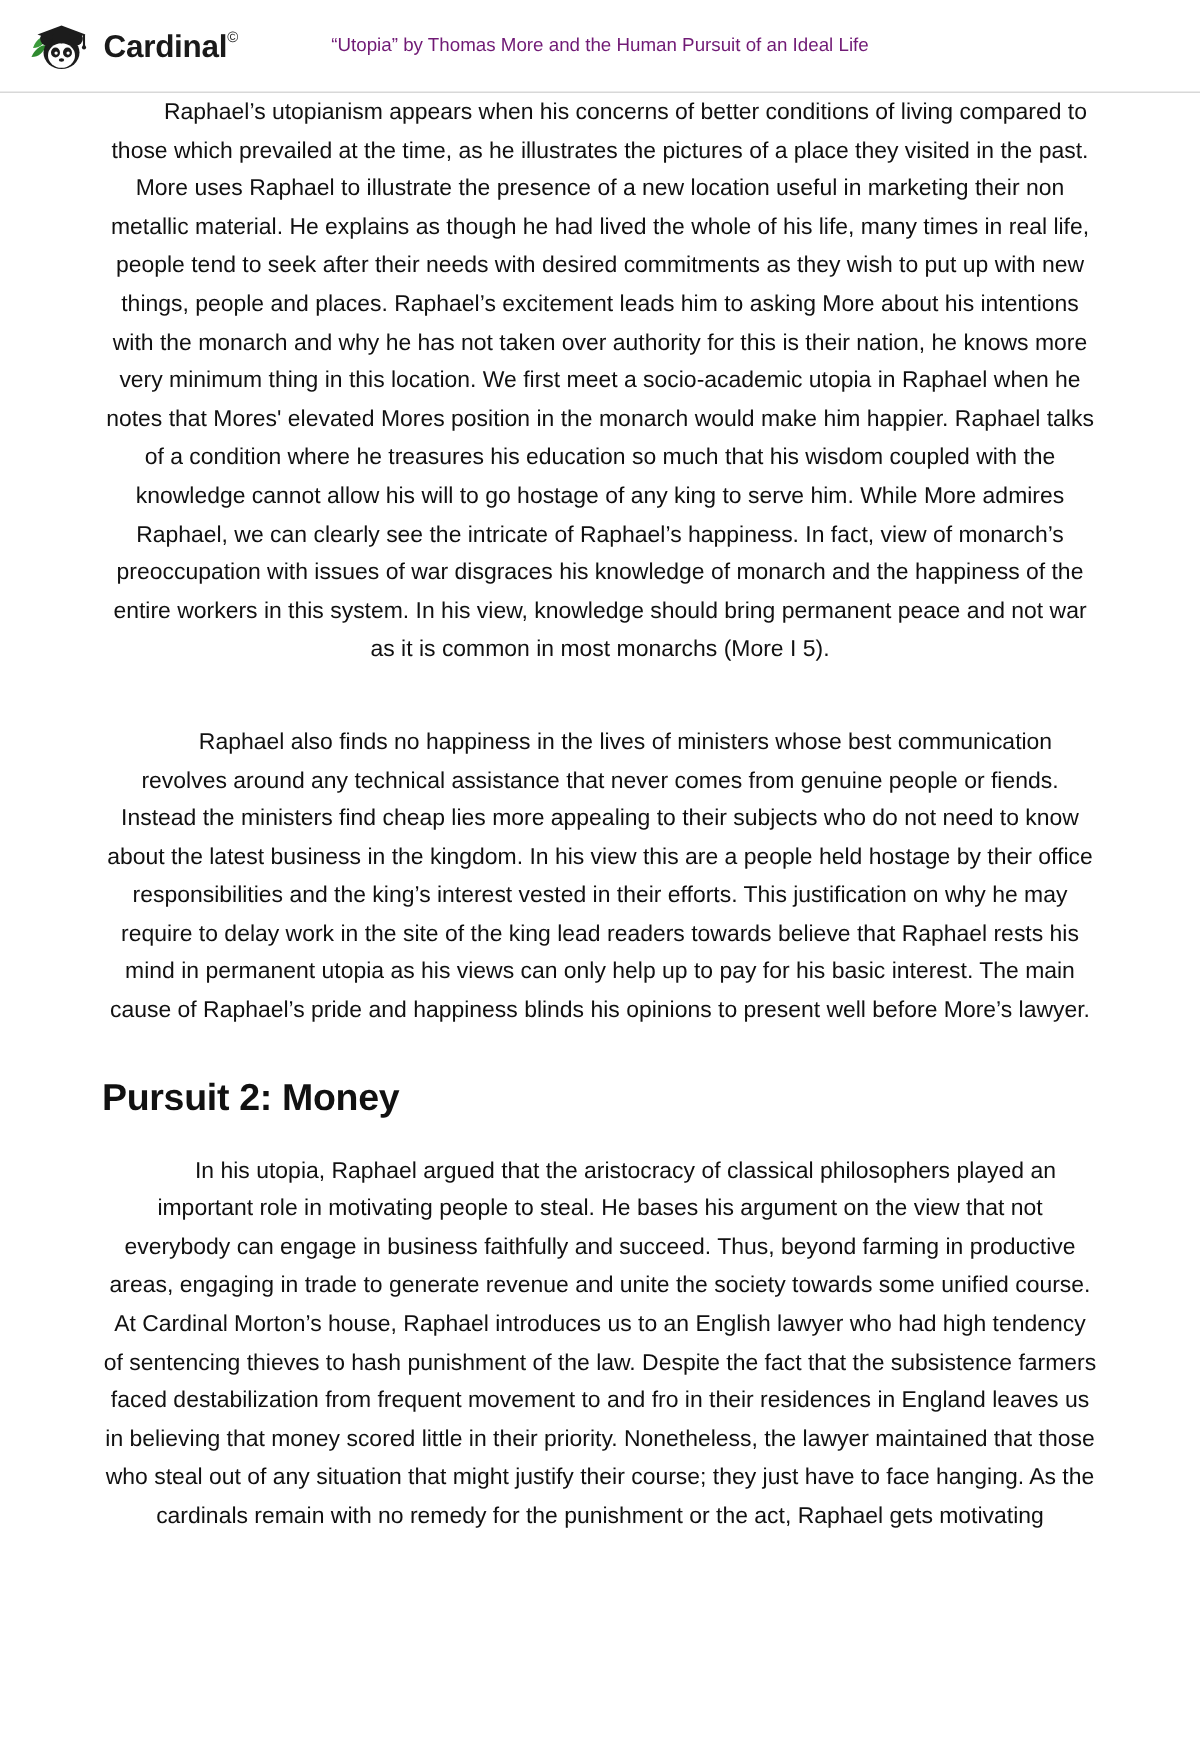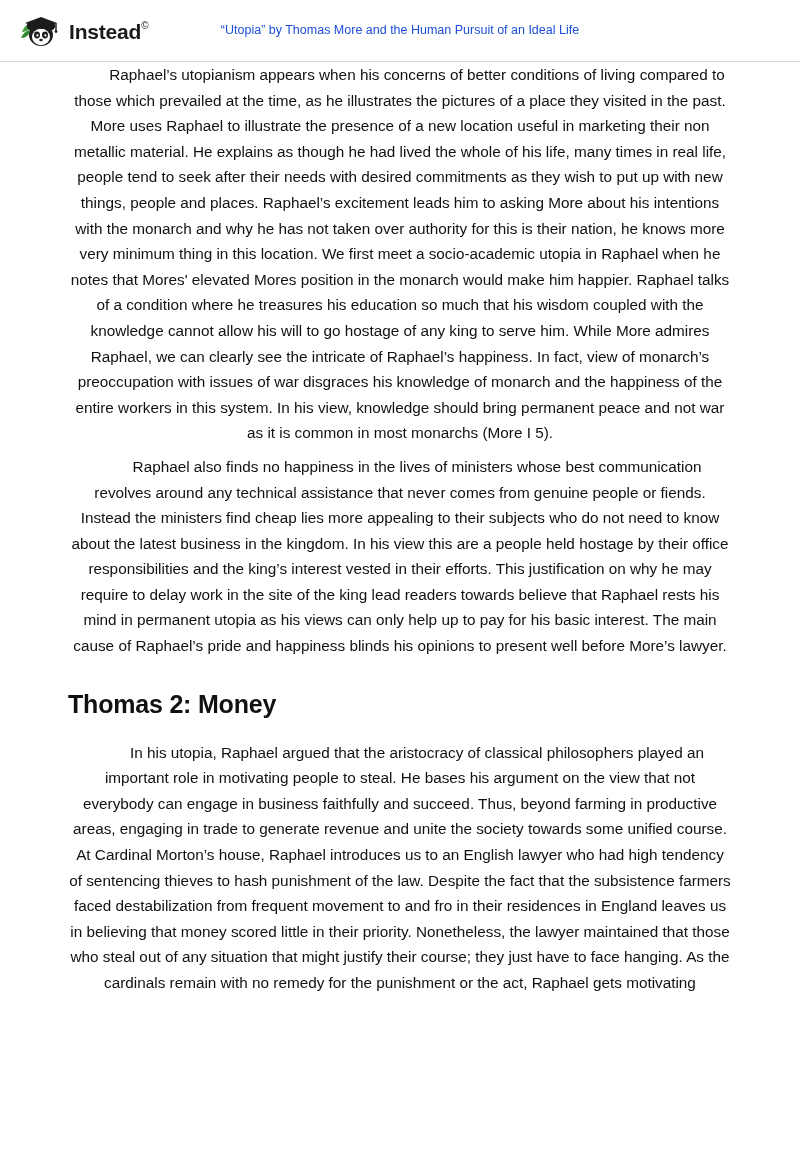--- a/index.html
+++ b/index.html
@@ -60,41 +60,41 @@
     position: relative;
     top: -2px;
   }
   .header-title {
     position: absolute;
     left: 0;
     top: 23px;
     width: 800px;
     text-align: center;
     font-size: 12.5px;
-    color: #1d4ed8;
+    color: #701a75;
   }
   
   .content {
     position: absolute;
     top: 62px;
     left: 0;
     width: 800px;
     padding: 0 68px;
     box-sizing: border-box;
   }
   p.para {
     font-size: 15.3px;
     line-height: 25.6px;
     color: #111111;
     margin: 0 0 0 0;
     text-indent: 34px;
     text-align: center;
   }
   p.para + p.para {
-    margin-top: 8px;
+    margin-top: 36px;
   }
   h2.section-heading {
     font-size: 25px;
     font-weight: bold;
     color: #111111;
     margin: 31px 0 21px 0;
     letter-spacing: -0.2px;
   }
   
   .footer {
@@ -137,26 +137,26 @@
           <circle cx="25.4" cy="21.4" r="1.1" fill="#ffffff"></circle>
 
           <ellipse cx="21" cy="26" rx="1.8" ry="1.2" fill="#1c1c1c"></ellipse>
 
           <path d="M5 9 L21 3 L37 9 L21 15 Z" fill="#1c1c1c"></path>
           <rect x="15" y="9" width="12" height="3.2" rx="1" fill="#1c1c1c"></rect>
           <path d="M36 9 L36 17" stroke="#1c1c1c" stroke-width="1.4" fill="none"></path>
           <circle cx="36" cy="17.6" r="1.4" fill="#1c1c1c"></circle>
         </svg>
       </span>
-      <span class="brand-name"><span>Instead</span><sup>©</sup></span>
+      <span class="brand-name"><span>Cardinal</span><sup>©</sup></span>
     </div>
     <div class="header-title">“Utopia” by Thomas More and the Human Pursuit of an Ideal Life</div>
   </div>
 
   <div class="content">
     <p class="para">Raphael’s utopianism appears when his concerns of better conditions of living compared to those which prevailed at the time, as he illustrates the pictures of a place they visited in the past. More uses Raphael to illustrate the presence of a new location useful in marketing their non metallic material. He explains as though he had lived the whole of his life, many times in real life, people tend to seek after their needs with desired commitments as they wish to put up with new things, people and places. Raphael’s excitement leads him to asking More about his intentions with the monarch and why he has not taken over authority for this is their nation, he knows more very minimum thing in this location. We first meet a socio-academic utopia in Raphael when he notes that Mores' elevated Mores position in the monarch would make him happier. Raphael talks of a condition where he treasures his education so much that his wisdom coupled with the knowledge cannot allow his will to go hostage of any king to serve him. While More admires Raphael, we can clearly see the intricate of Raphael’s happiness. In fact, view of monarch’s preoccupation with issues of war disgraces his knowledge of monarch and the happiness of the entire workers in this system. In his view, knowledge should bring permanent peace and not war as it is common in most monarchs (More I 5).</p>
     <p class="para">Raphael also finds no happiness in the lives of ministers whose best communication revolves around any technical assistance that never comes from genuine people or fiends. Instead the ministers find cheap lies more appealing to their subjects who do not need to know about the latest business in the kingdom. In his view this are a people held hostage by their office responsibilities and the king’s interest vested in their efforts. This justification on why he may require to delay work in the site of the king lead readers towards believe that Raphael rests his mind in permanent utopia as his views can only help up to pay for his basic interest. The main cause of Raphael’s pride and happiness blinds his opinions to present well before More’s lawyer.</p>
-    <h2 class="section-heading">Thomas 2: Money</h2>
+    <h2 class="section-heading">Pursuit 2: Money</h2>
     <p class="para">In his utopia, Raphael argued that the aristocracy of classical philosophers played an important role in motivating people to steal. He bases his argument on the view that not everybody can engage in business faithfully and succeed. Thus, beyond farming in productive areas, engaging in trade to generate revenue and unite the society towards some unified course. At Cardinal Morton’s house, Raphael introduces us to an English lawyer who had high tendency of sentencing thieves to hash punishment of the law. Despite the fact that the subsistence farmers faced destabilization from frequent movement to and fro in their residences in England leaves us in believing that money scored little in their priority. Nonetheless, the lawyer maintained that those who steal out of any situation that might justify their course; they just have to face hanging. As the cardinals remain with no remedy for the punishment or the act, Raphael gets motivating</p>
   </div>
 
 
 </div>
 
 </body></html>

